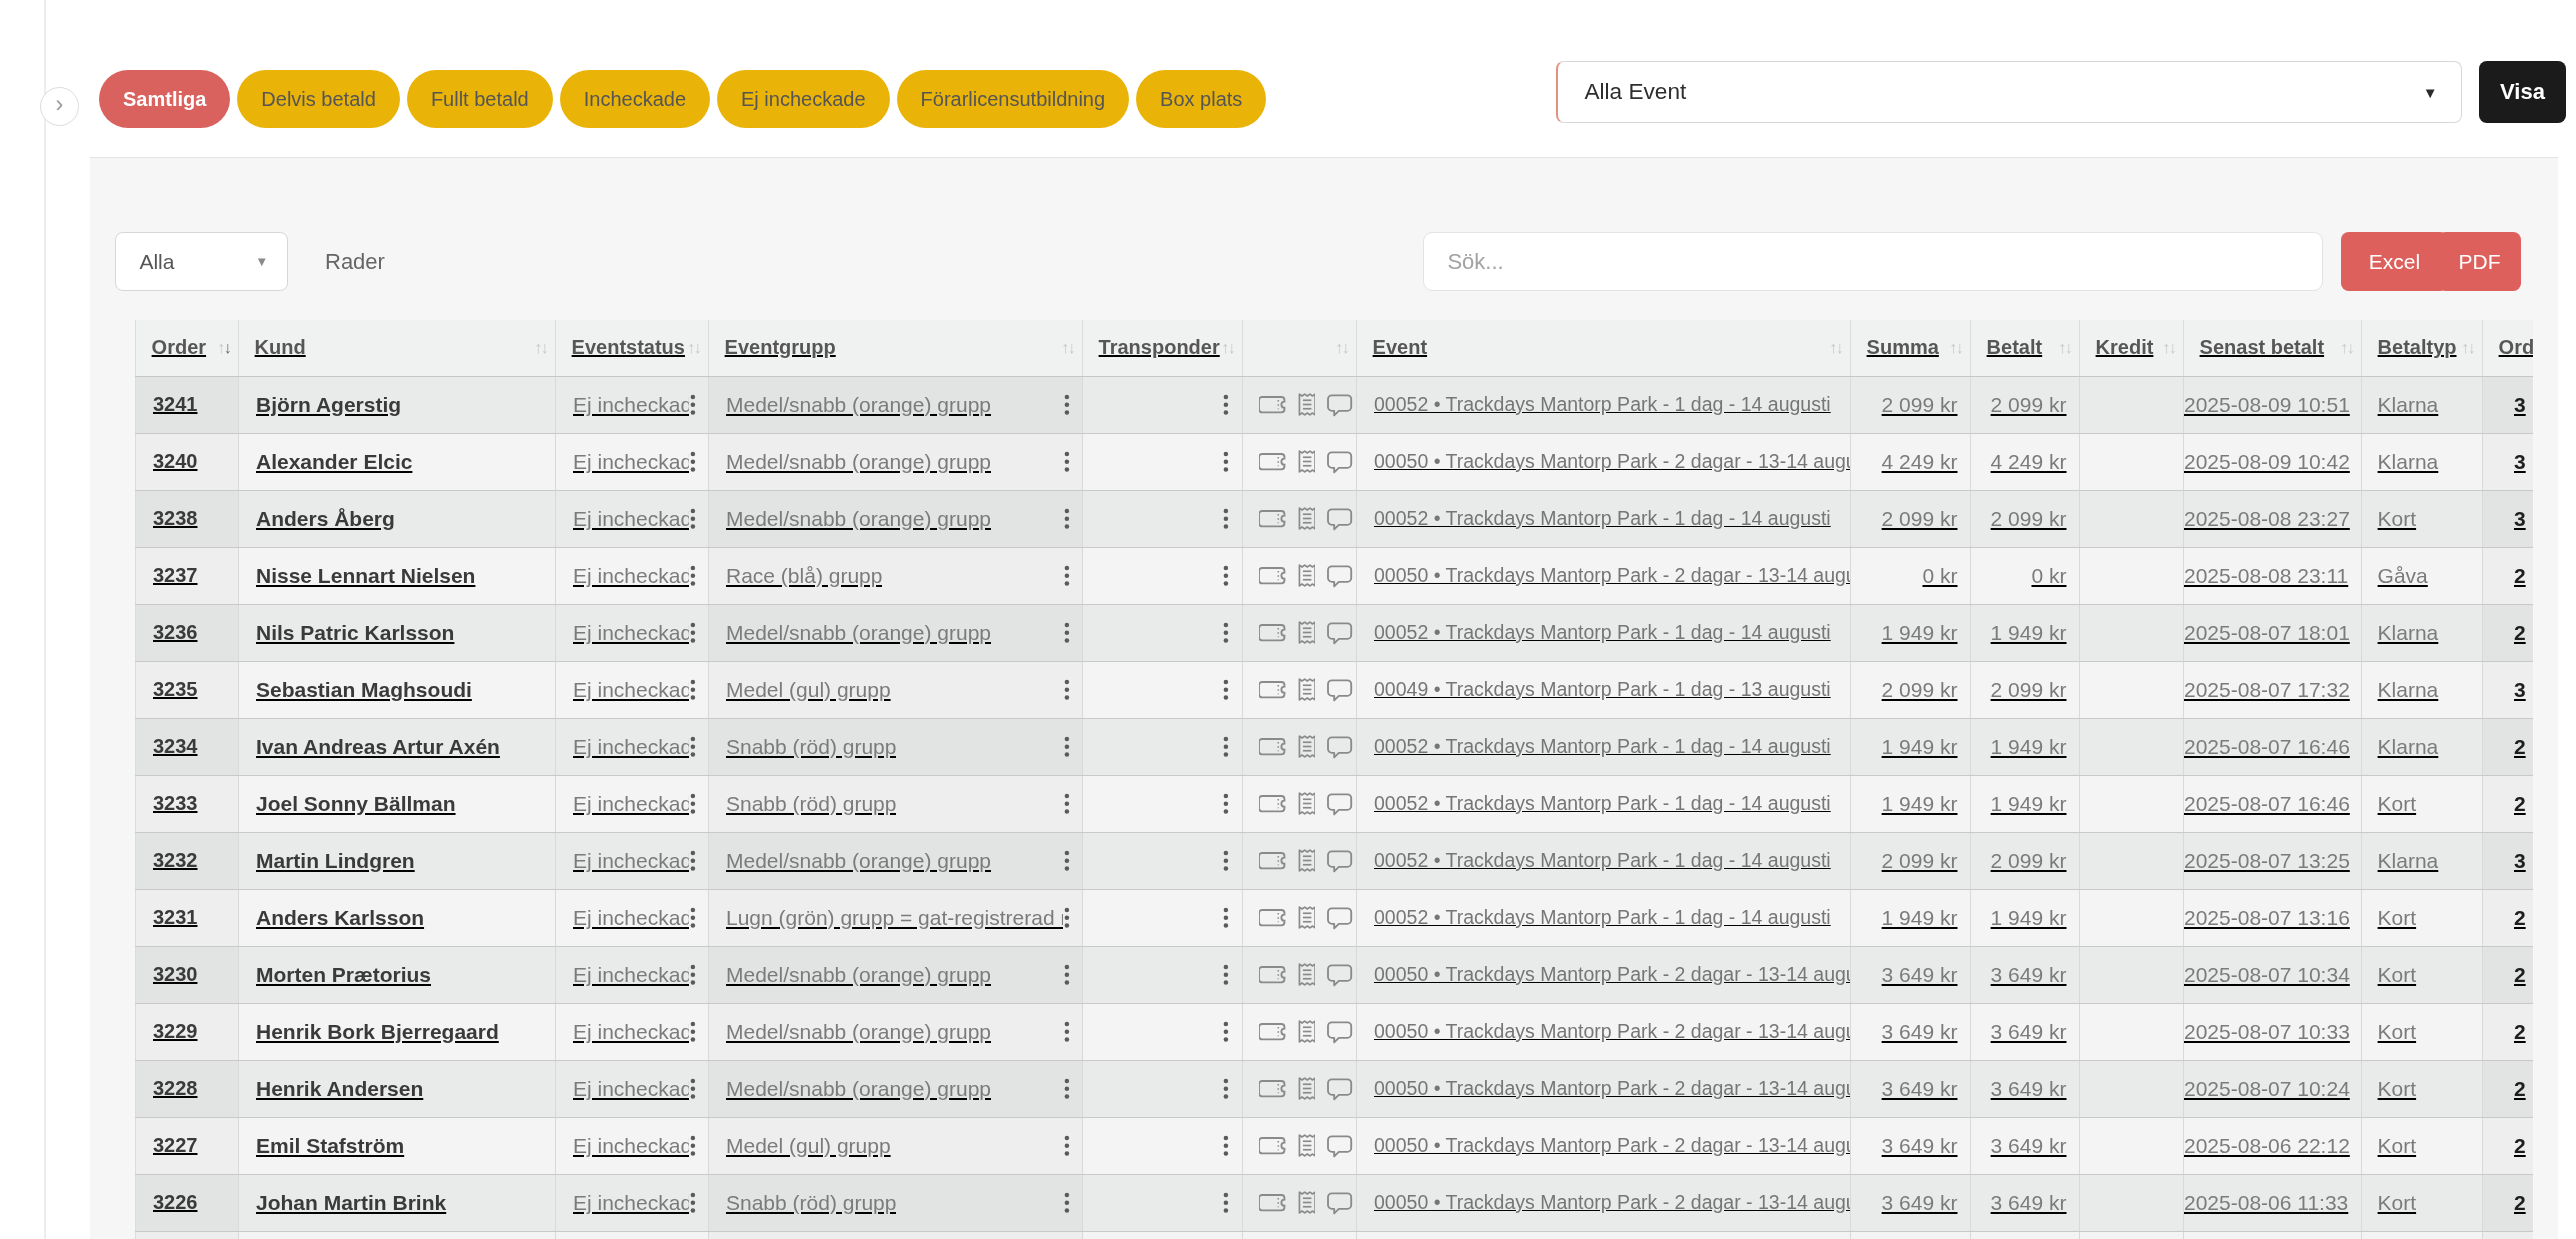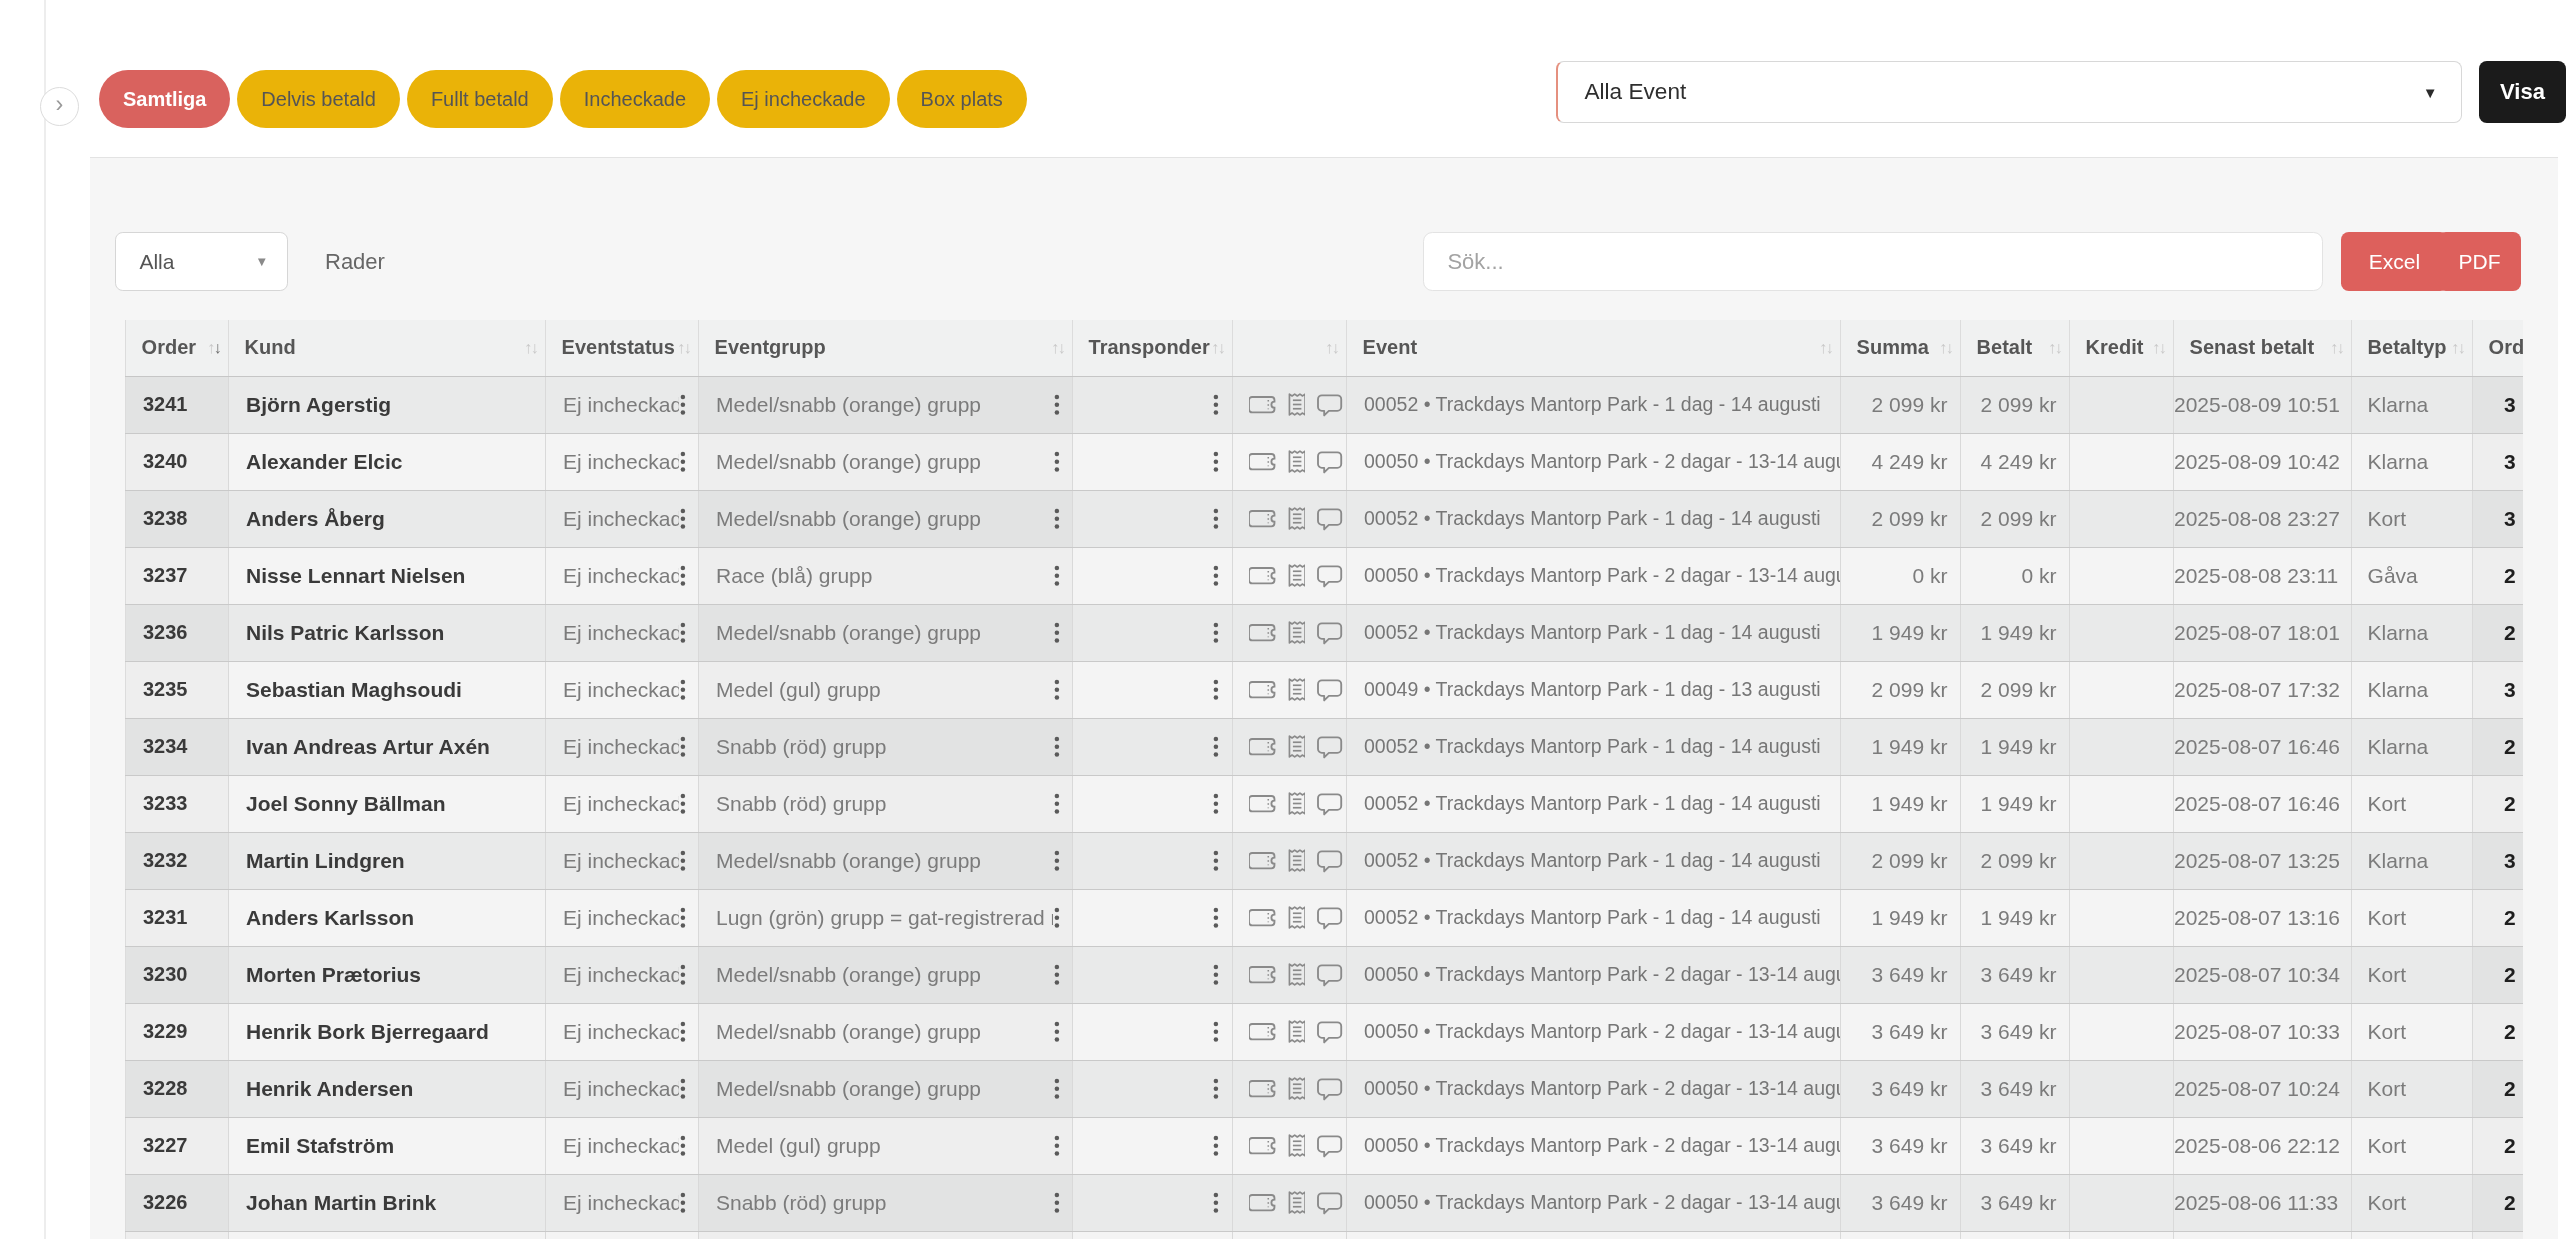--- a/index.html
+++ b/index.html
@@ -44,21 +44,21 @@
   .search-input { left:1333px; top:74px; width:900px; height:59px; background:#fff;
     border:1.6px solid #e3e3e3; border-radius:9.3px; padding:0 23.4px; font-size:22px; color:#333;
     font-family:inherit; outline:none; }
   .search-input::placeholder { color:#a3a3a3; }
   .tb-btn { top:74px; height:59px; background:#dd605c; color:#fff; border:none; border-radius:7.8px;
     font-size:21px; font-family:inherit; cursor:pointer; }
   .btn-excel { left:2251px; width:107px; }
   .btn-pdf { left:2348px; width:83px; }
 
   
-  .table-wrap { left:35px; top:162px; width:2398px; height:920px; overflow:hidden; }
+  .table-wrap { left:45px; top:162px; width:2398px; height:920px; overflow:hidden;text-decoration:underline; }
   table { border-collapse:collapse; table-layout:fixed; width:2479px; border-left:0.8px solid #dcdcdc; }
   thead tr { height:56px; }
   th { background:#f0f1f1; border-right:0.8px solid #dcdcdc; border-bottom:1.6px solid #c6c6c6;
     font-size:20px; color:#565656; font-weight:700; text-align:left; padding-left:15.6px;
     position:relative; white-space:nowrap; cursor:pointer; }
   .arrows { position:absolute; right:7.8px; top:50%; transform:translateY(-54%);
     font-size:16.4px; color:#c9c9c9; font-weight:400; letter-spacing:-1.6px; }
   .sorted-desc .ad { color:#6b6b6b; }
 
   tbody tr { height:57px; }
@@ -130,20 +130,23 @@
     </button>
 
     <button class="chip">
       <span>Incheckade</span>
     </button>
 
     <button class="chip">
       <span>Ej incheckade</span>
     </button>
 
+    <button class="chip">
+      <span>Förarlicensutbildning</span>
+    </button>
 
     <button class="chip">
       <span>Box plats</span>
     </button>
 
 </div>
 
 <div class="abs event-select">
   <span>Alla Event</span>
   <span class="caret">▼</span>

